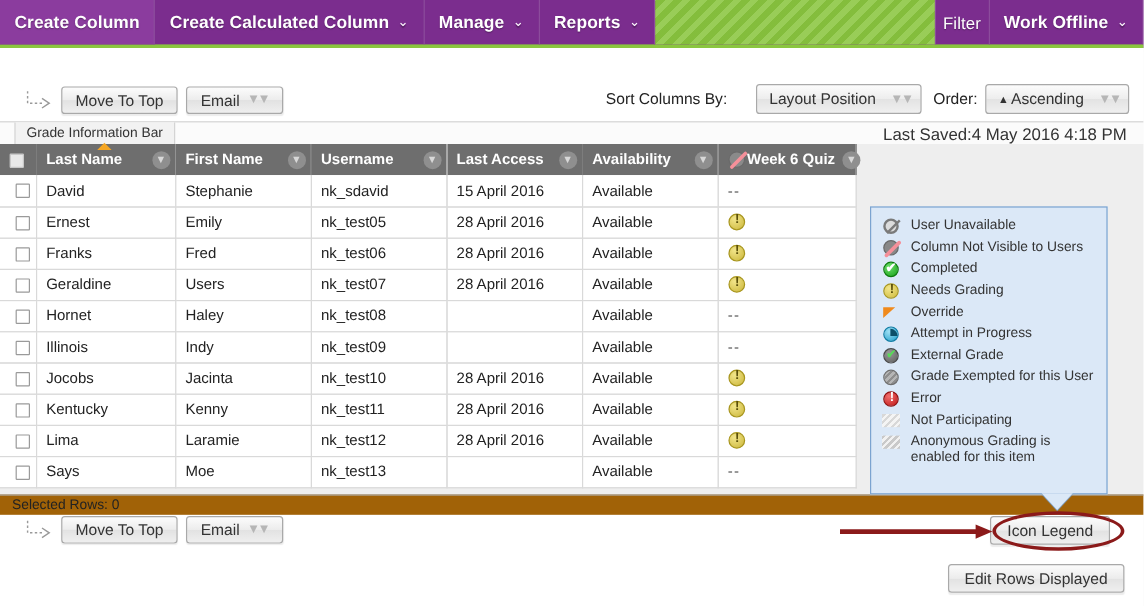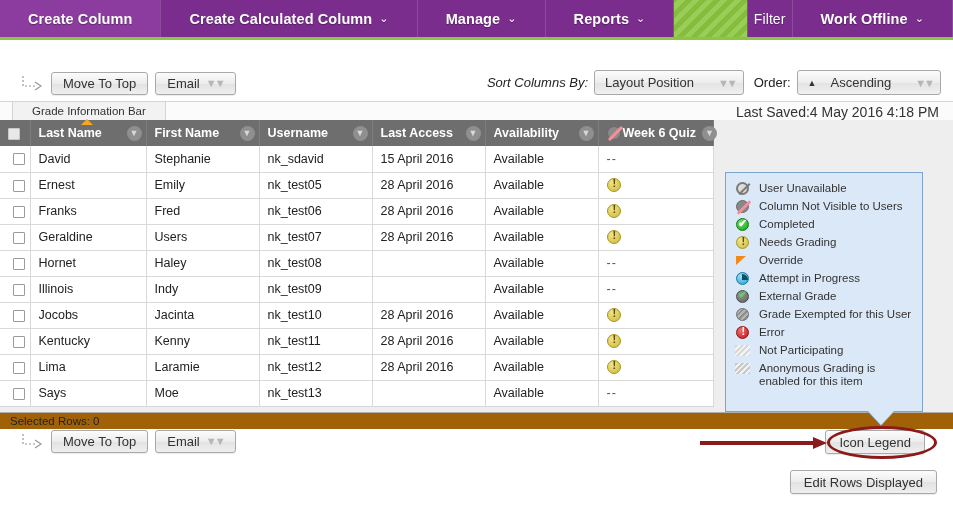--- a/index.html
+++ b/index.html
@@ -16,21 +16,21 @@
   .navbar {
     position: absolute; top: 0; left: 0;
     width: 953px; height: 40px;
     background: #7b2d8e;
     display: flex; align-items: stretch;
     border-bottom: 3px solid #8ac63f;
   }
   .nav-item {
     display: flex; align-items: center; justify-content: center;
     color: #ffffff; font-size: 14.5px; font-weight: bold;
-    padding: 0 28px; white-space: nowrap;
+    padding: 0 12px; white-space: nowrap;
     letter-spacing: .1px;
     text-shadow: 0 1px 1px rgba(0,0,0,.35);
     border-right: 1px solid #8c4c9c;
     cursor: pointer;
   }
   .nav-item.active { background: #8b3c9e; }
   .nav-item .caret { margin-left: 7px; font-size: 11px; font-weight: normal; }
   .nav-green {
     flex: 1 1 auto; min-width: 10px;
     background-color: #8ac63f;
@@ -58,42 +58,42 @@
     font-size: 13px; color: #333; white-space: nowrap; cursor: pointer;
     box-shadow: 0 1px 1px rgba(0,0,0,.08);
   }
   .btn .dchev { margin-left: 6px; color: #b6b6b6; font-size: 11px; line-height: 1; letter-spacing: -2px; }
   .btn + .btn { margin-left: 7px; }
 
   .tb-right {
     position: absolute; right: 12px; top: 27px;
     display: flex; align-items: center; font-size: 13px; color: #222;
   }
-  .tb-right .lbl { margin-right: 6px; font-style: italic; }
+  .tb-right .lbl { margin-right: 24px; }
   .tb-right .lbl2 { margin: 0 6px 0 10px; }
   .sel {
     display: inline-flex; align-items: center; justify-content: flex-start;
     height: 25px; padding: 0 7px 0 10px; min-width: 60px;
     background: linear-gradient(to bottom,#fcfcfc 0%,#ededed 50%,#e3e3e3 51%,#f0f0f0 100%);
     border: 1px solid #a9a9a9; border-radius: 3px;
-    font-size: 13px; color: #333; cursor: pointer; gap: 12px;
+    font-size: 13px; color: #333; cursor: pointer;
   }
   .sel .dchev { margin-left: 12px; color: #b6b6b6; font-size: 11px; letter-spacing: -2px; }
   .sel .uptri { font-size: 9px; margin-right: 2px; color:#333; }
 
   
   .gib {
     position: absolute; top: 101px; left: 0;
     width: 953px; height: 19px;
     border-top: 1px solid #d4d4d4;
     background: #fbfbfb;
   }
   .gib-tab {
     position: absolute; left: 12px; top: 0; height: 19px;
-    display: flex; align-items: center; padding: 0 19px;
+    display: flex; align-items: center; padding: 0 9px;
     font-size: 11.5px; color: #333;
     background: #f2f2f2; border: 1px solid #d4d4d4; border-top: none;
   }
   .gib-saved {
     position: absolute; right: 14px; top: 0; height: 19px;
     display: flex; align-items: center;
     font-size: 14px; color: #333;
   }
 
   

